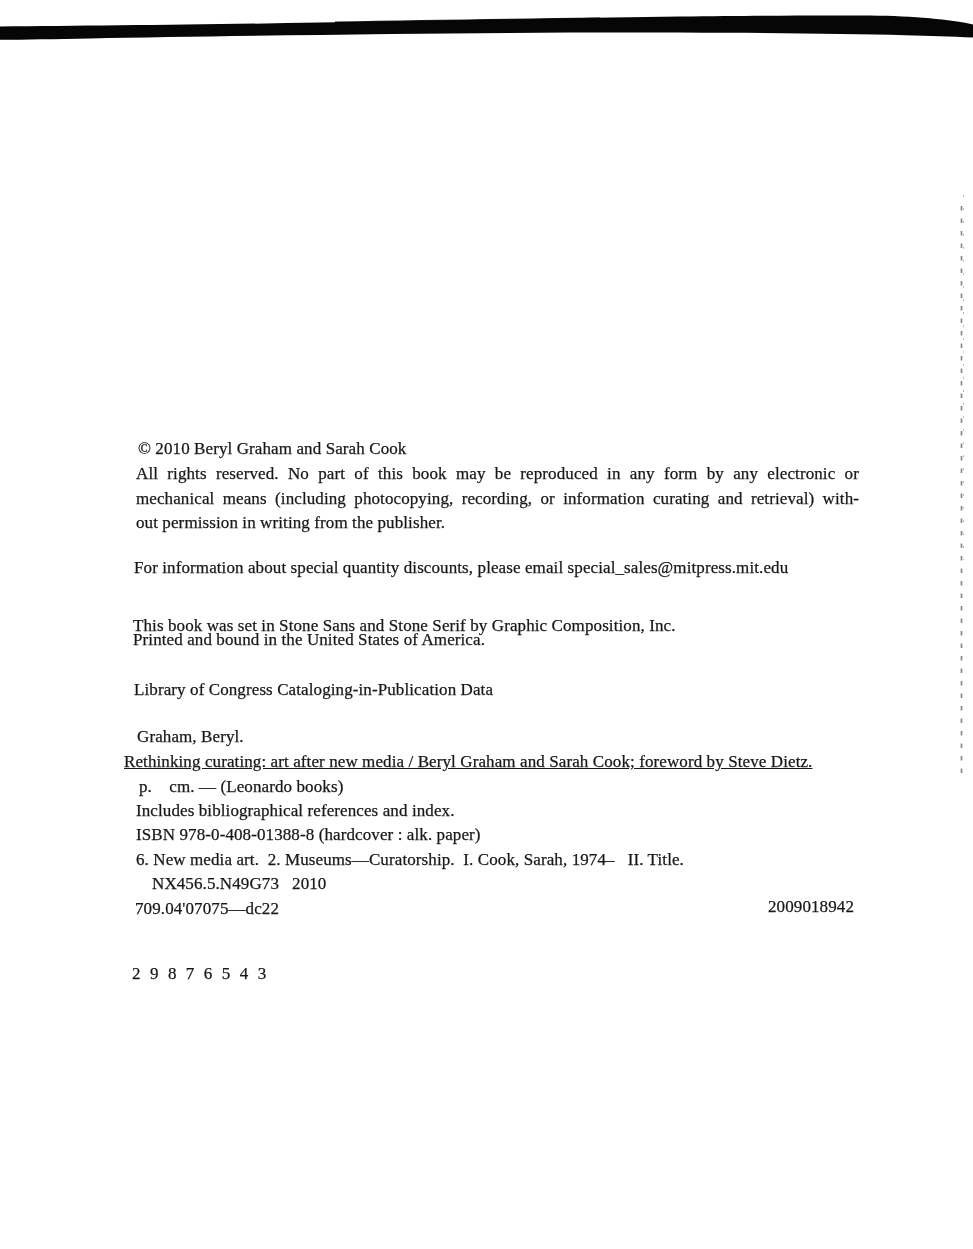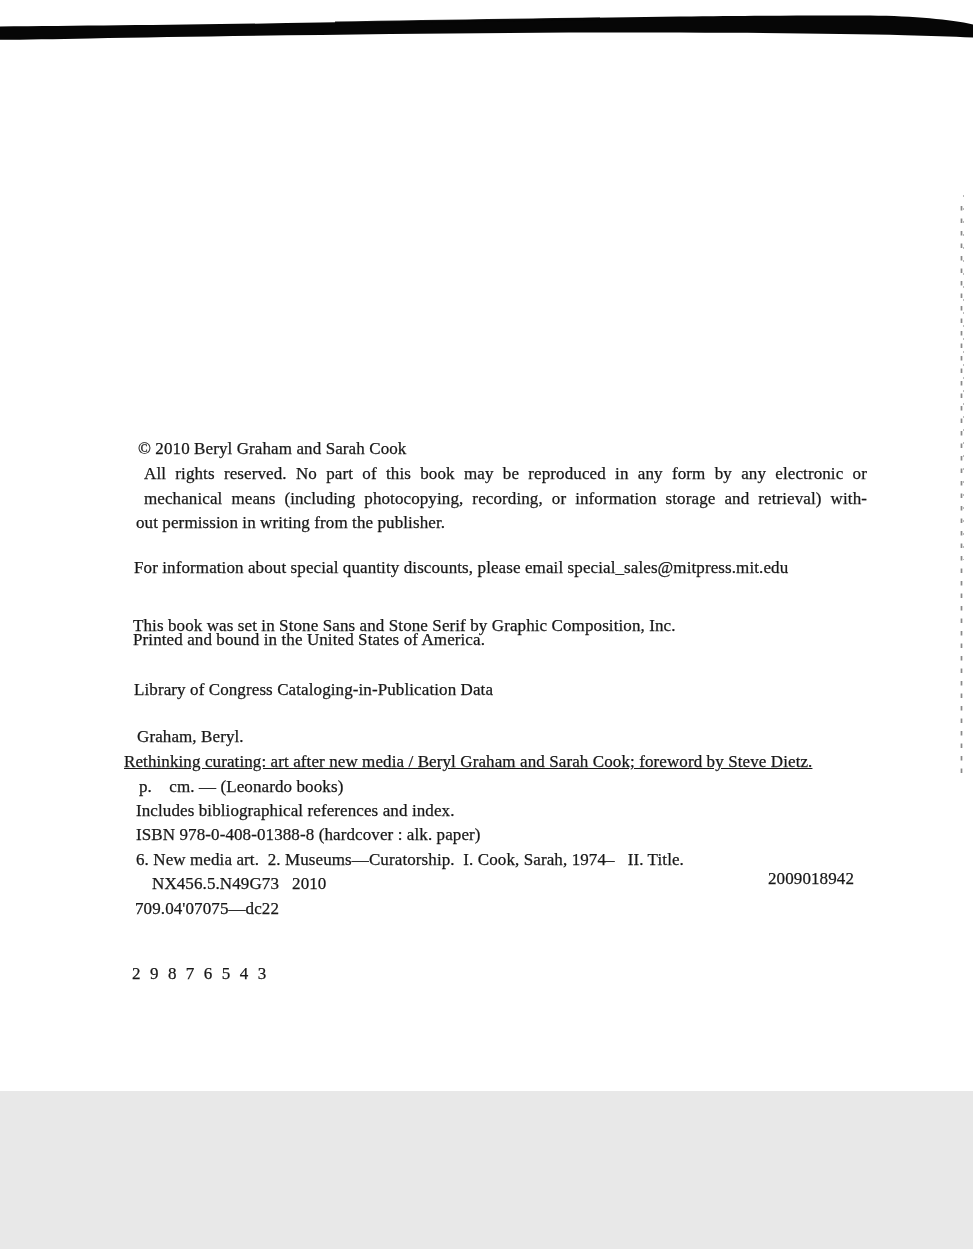--- a/index.html
+++ b/index.html
@@ -1,19 +1,19 @@
 <!DOCTYPE html>
 <html><head>
 <meta charset="utf-8">
 <style>
   html, body { margin: 0; padding: 0; background: #e8e8e8; }
   .page {
     position: relative;
     width: 973px;
-    height: 1091px;
+    height: 1249px;
     margin: 0 auto;
     background: #ffffff;
     overflow: hidden;
     font-family: "Liberation Serif", serif;
     color: #181818;
   }
   .scan-band {
     position: absolute;
     top: 0; left: 0;
     width: 973px; height: 60px;
@@ -31,21 +31,20 @@
     line-height: 22px;
     white-space: pre;
     letter-spacing: 0.1px;
     -webkit-text-stroke: 0.25px #181818;
   }
   .just {
     white-space: normal;
     width: 723px;
     text-align: justify;
     text-align-last: justify;
-    margin-left: 8px;
   }
   .lccn-line {
     width: 718px;
     text-align: right;
   }
   .printers-key {
     letter-spacing: 1.6px;
     word-spacing: 2px;
   }
 </style>
@@ -71,36 +70,36 @@
     <path fill="#060606" d="M335,21.5 C420,20 520,18.5 600,17.5 L600,20 C520,21 420,22.5 335,24 Z" opacity="0.9"></path>
   </svg>
 
   <svg class="binding-edge" viewBox="0 0 973 1249" xmlns="http://www.w3.org/2000/svg" aria-hidden="true">
     <line x1="961.5" y1="206" x2="961.5" y2="778" stroke="#3c3c3c" stroke-width="1.7" stroke-dasharray="4.5 8" opacity="0.6"></line>
     <line x1="963.5" y1="195" x2="963.5" y2="560" stroke="#3c3c3c" stroke-width="1" stroke-dasharray="2 11" opacity="0.35"></line>
   </svg>
 
   <div class="line" style="left:138px; top:438px;">© 2010 Beryl Graham and Sarah Cook</div>
   <div class="line just" style="left:136px; top:463px;">All rights reserved. No part of this book may be reproduced in any form by any electronic or</div>
-  <div class="line just" style="left:136px; top:488px;">mechanical means (including photocopying, recording, or information storage and retrieval) with-</div>
+  <div class="line just" style="left:136px; top:488px;">mechanical means (including photocopying, recording, or information curating and retrieval) with-</div>
   <div class="line" style="left:136px; top:512px;">out permission in writing from the publisher.</div>
 
   <div class="line" style="left:134px; top:557px;">For information about special quantity discounts, please email special_sales@mitpress.mit.edu</div>
 
   <div class="line" style="left:133px; top:604px;margin-top:11px;">This book was set in Stone Sans and Stone Serif by Graphic Composition, Inc.</div>
   <div class="line" style="left:133px; top:629px;">Printed and bound in the United States of America.</div>
 
   <div class="line" style="left:134px; top:679px;">Library of Congress Cataloging-in-Publication Data</div>
 
   <div class="line" style="left:137px; top:726px;">Graham, Beryl.</div>
   <div class="line" style="left:124px; top:751px;text-decoration:underline;">Rethinking curating: art after new media / Beryl Graham and Sarah Cook; foreword by Steve Dietz.</div>
   <div class="line" style="left:139px; top:776px;">p.    cm. — (Leonardo books)</div>
   <div class="line" style="left:136px; top:800px;">Includes bibliographical references and index.</div>
   <div class="line" style="left:136px; top:824px;">ISBN 978-0-408-01388-8 (hardcover : alk. paper)</div>
   <div class="line" style="left:136px; top:849px;">6. New media art.  2. Museums—Curatorship.  I. Cook, Sarah, 1974–   II. Title.</div>
   <div class="line" style="left:152px; top:873px;">NX456.5.N49G73   2010</div>
   <div class="line" style="left:135px; top:898px;">709.04'07075—dc22</div>
 
-  <div class="line lccn-line" style="left:136px; top:868px;">2009018942</div>
+  <div class="line lccn-line" style="left:136px; top:896px;">2009018942</div>
 
   <div class="line printers-key" style="left:132px; top:963px;">2 9 8 7 6 5 4 3</div>
 
 </div>
 
 </body></html>

